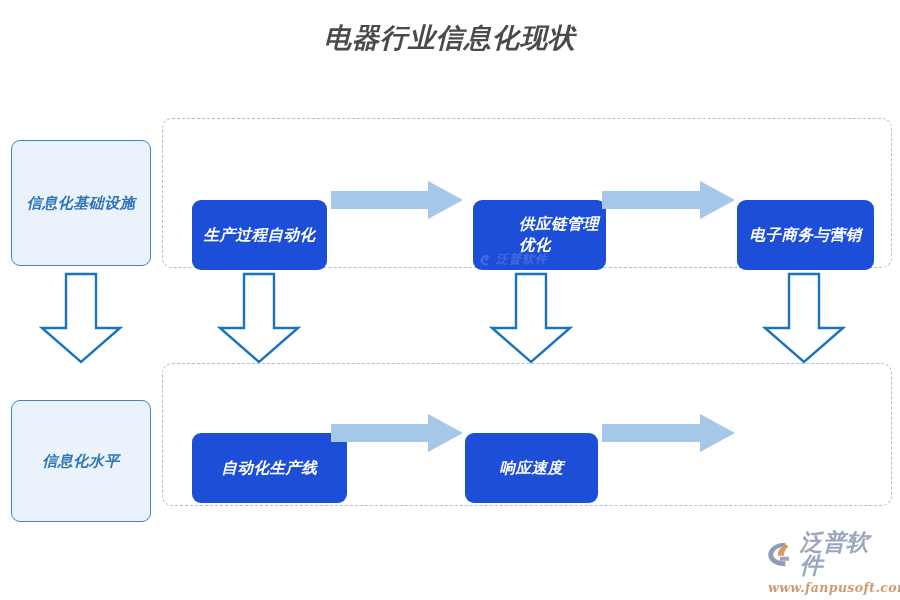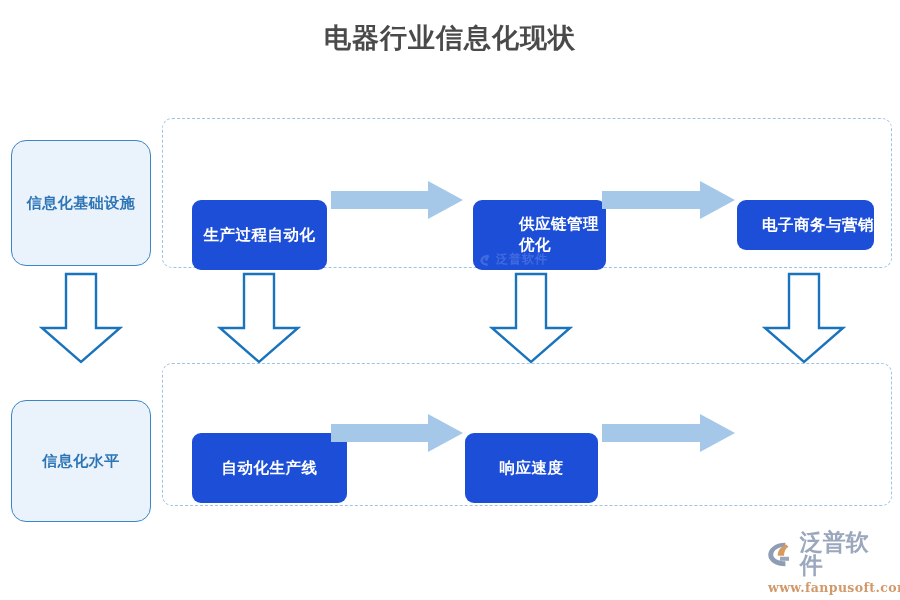--- a/index.html
+++ b/index.html
@@ -11,20 +11,21 @@
     height: 600px;
     background: #ffffff;
     font-family: "Liberation Sans", "DejaVu Sans", sans-serif;
     overflow: hidden;
     position: relative;
   }
   #canvas {
     position: relative;
     width: 900px;
     height: 600px;
+    font-style: italic;
   }
 
   
   .title {
     position: absolute;
     left: 0;
     top: 20px;
     width: 900px;
     text-align: center;
     font-family: "DejaVu Serif", "Liberation Serif", serif;
@@ -43,21 +44,21 @@
     background: transparent;
   }
   #group-top    { left: 162px; top: 118px; width: 730px; height: 150px; }
   #group-bottom { left: 162px; top: 363px; width: 730px; height: 143px; }
 
   
   .cat-box {
     position: absolute;
     background: #eaf2fb;
     border: 1.6px solid #3a86c8;
-    border-radius: 15px;
+    border-radius: 9px;
     box-sizing: border-box;
     display: flex;
     align-items: center;
     justify-content: center;
     color: #2e75b6;
     font-size: 15px;
     font-weight: bold;
     letter-spacing: 0.5px;
   }
   #cat-box-1 { left: 11px; top: 140px; width: 140px; height: 126px; }
@@ -74,21 +75,21 @@
     justify-content: center;
     color: #ffffff;
     font-size: 15.5px;
     font-weight: bold;
     letter-spacing: 0.5px;
     overflow: hidden;
     margin-top: 36px;
   }
   #proc-r1-c1 { left: 192px; top: 164px; width: 135px; height: 70px; }
   #proc-r1-c2 { left: 473px; top: 164px; width: 133px; height: 70px; padding-left: 46px; }
-  #proc-r1-c3 { left: 737px; top: 164px; width: 137px; height: 50px; justify-content: flex-end; }
+  #proc-r1-c3 { left: 737px; top: 164px; width: 137px; height: 70px; }
   #proc-r2-c1 { left: 192px; top: 397px; width: 155px; height: 70px; }
   #proc-r2-c2 { left: 465px; top: 397px; width: 133px; height: 70px; }
   #proc-r2-c3 { left: 737px; top: 397px; width: 137px; height: 70px; }
 
   .proc-label { position: relative; z-index: 2; }
 
   
   .box-watermark {
     position: absolute;
     left: 6px;

